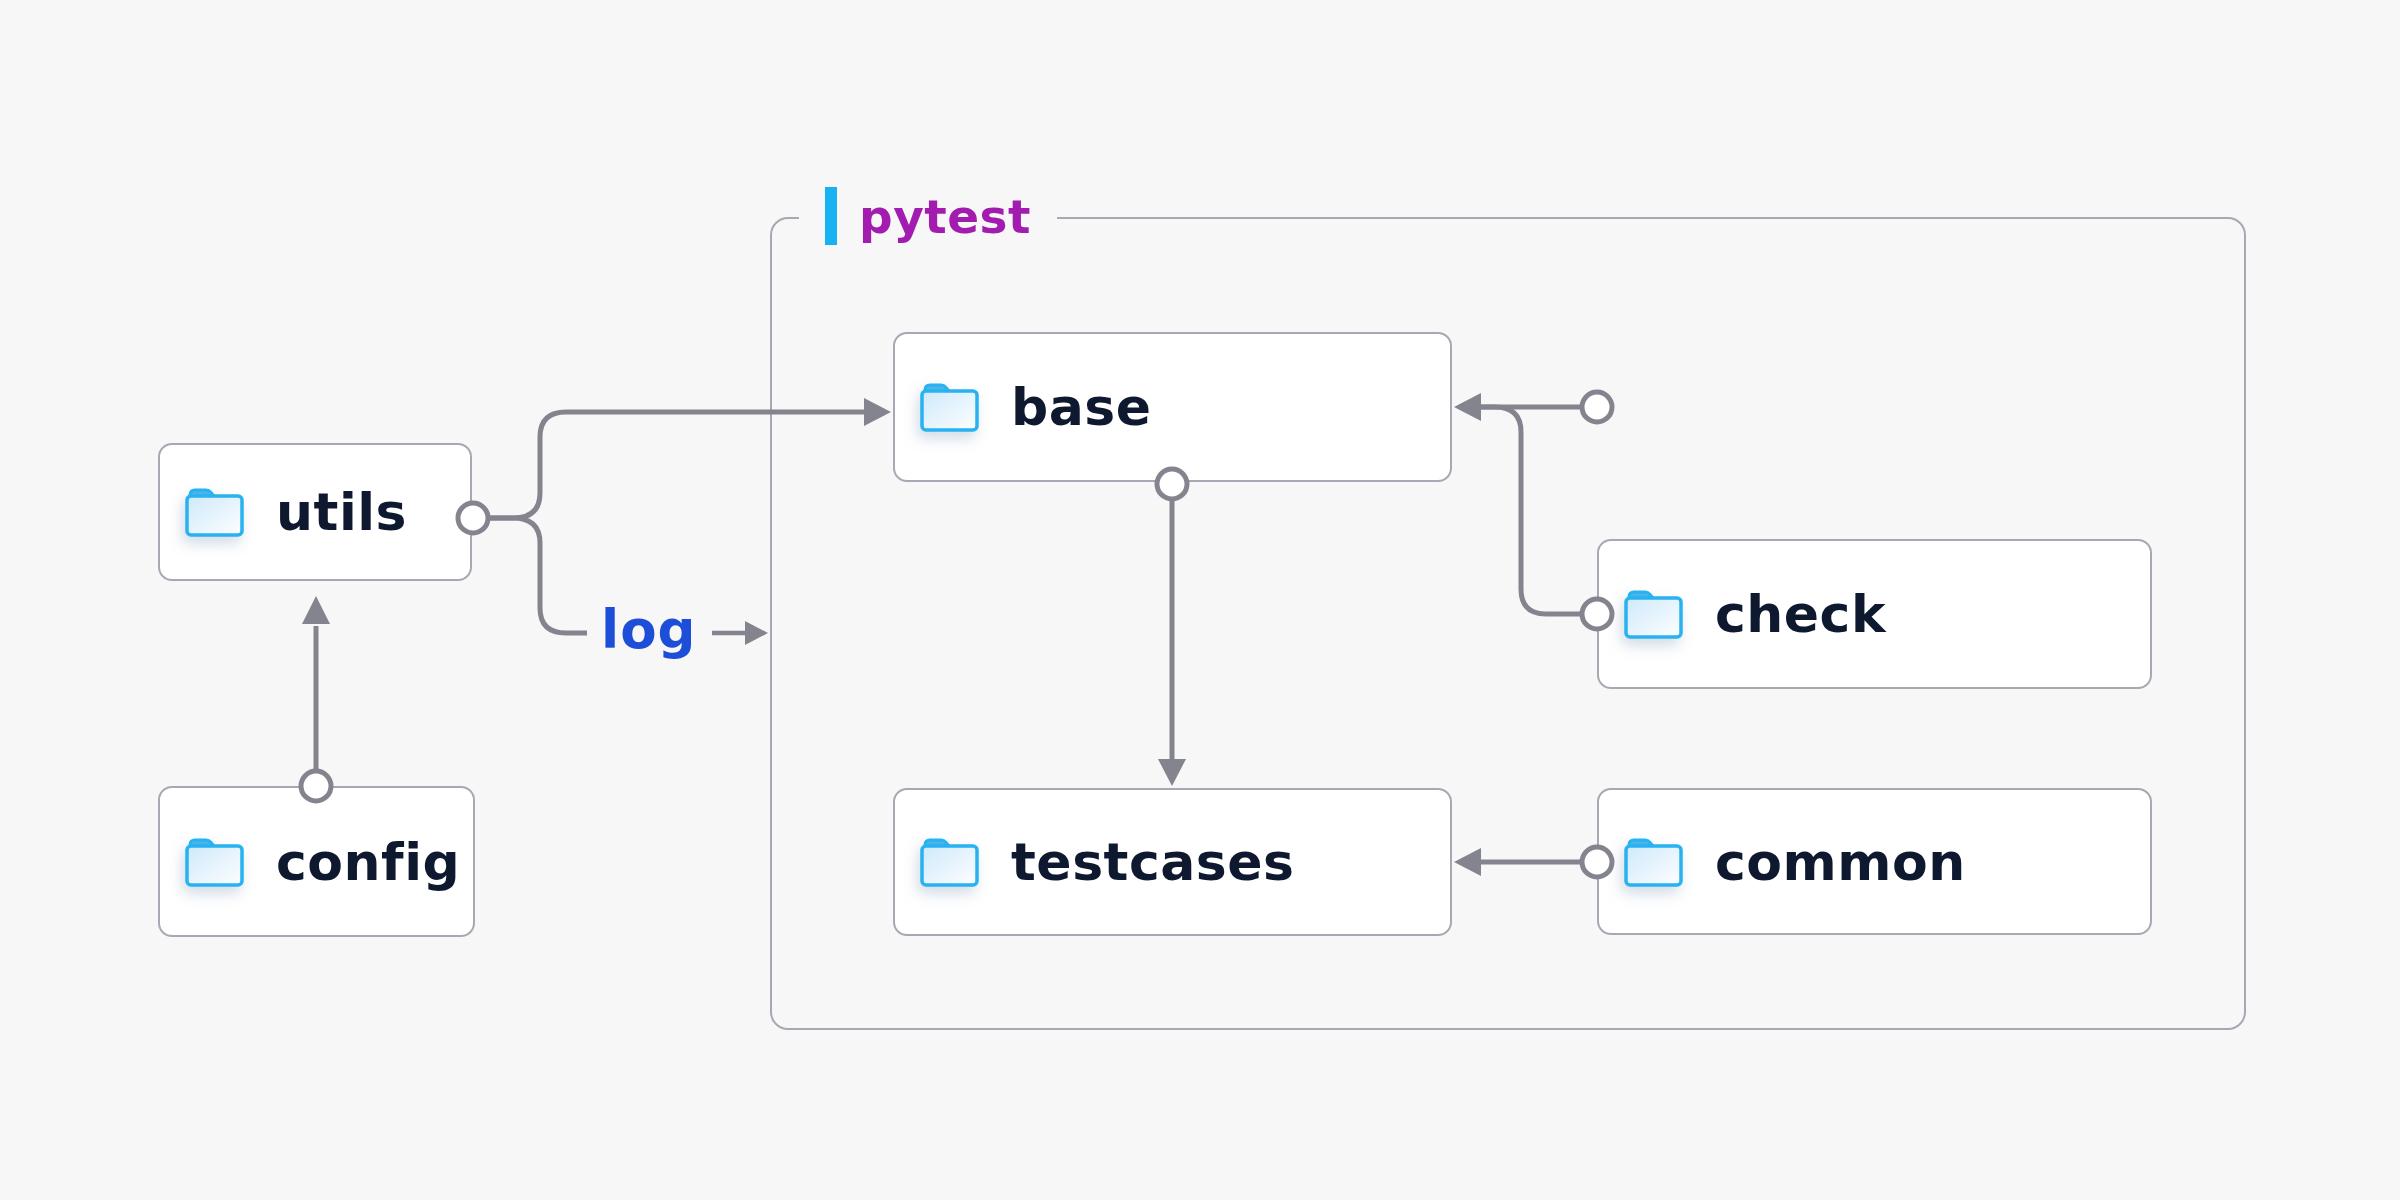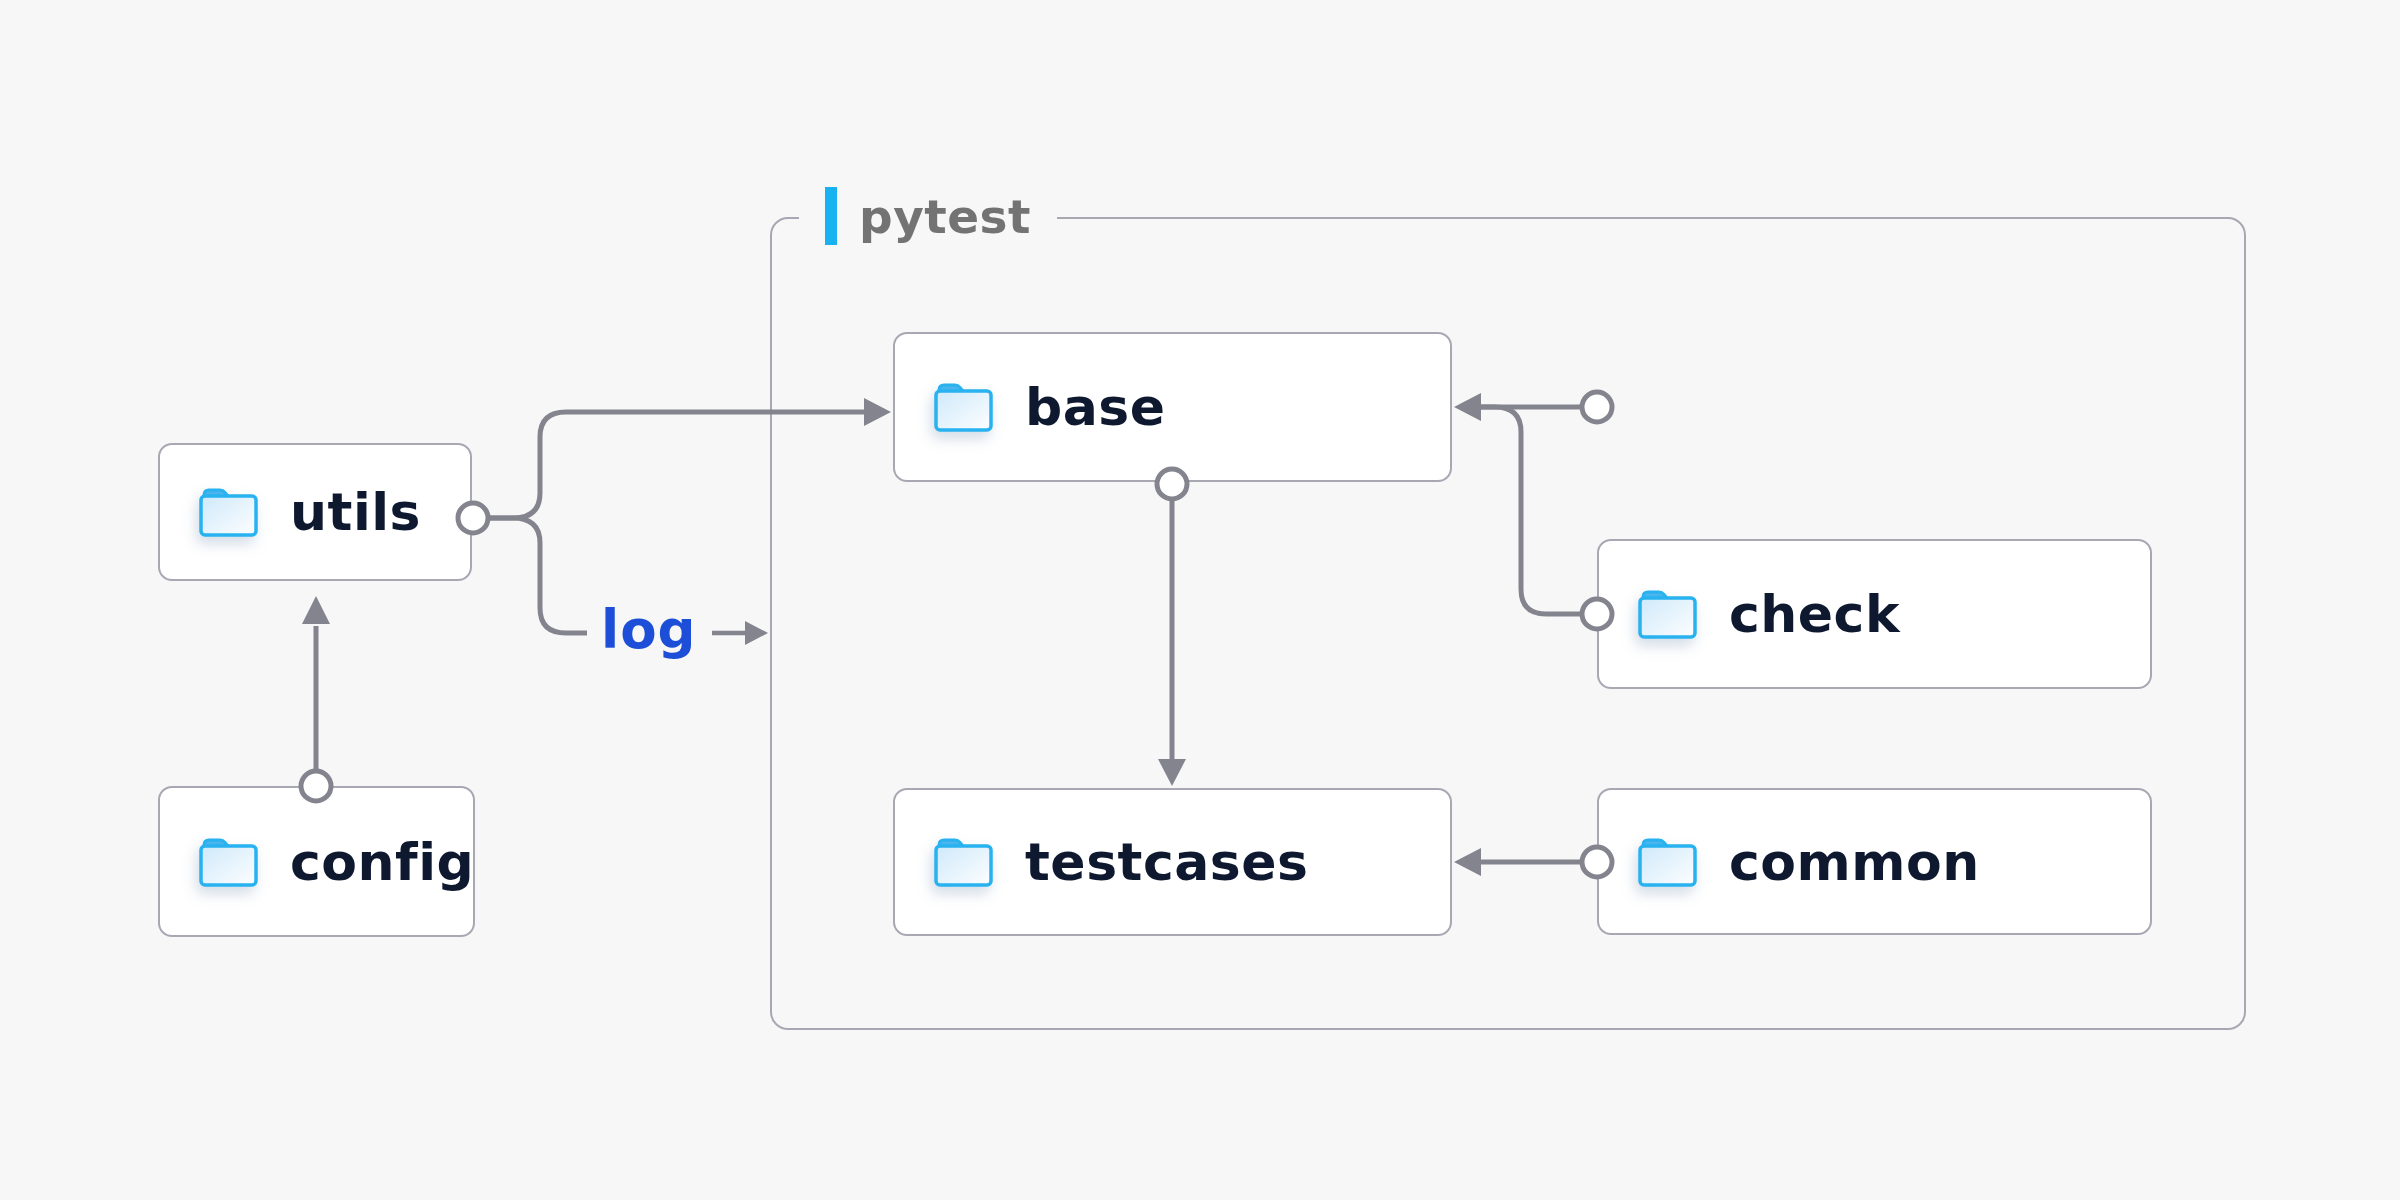--- a/index.html
+++ b/index.html
@@ -42,35 +42,35 @@
   }
   .group-label .accent-bar {
     width: 12px;
     height: 58px;
     background: #18b2f2;
     display: inline-block;
   }
   .group-label .group-title {
     font-size: 47px;
     font-weight: 700;
-    color: #737373;
+    color: #a21caf;
     letter-spacing: 0.5px;
   }
 
   
   .node {
     position: absolute;
     background: #ffffff;
     border: 2.5px solid #a8a8b3;
     border-radius: 14px;
     box-sizing: border-box;
     display: flex;
     align-items: center;
     gap: 30px;
-    padding-left: 36px;
+    padding-left: 22px;
     z-index: 2;
   }
   .node-label {
     font-size: 52px;
     font-weight: 700;
     color: #0e1930;
     letter-spacing: 0.5px;
     white-space: nowrap;
   }
   .folder-icon {

